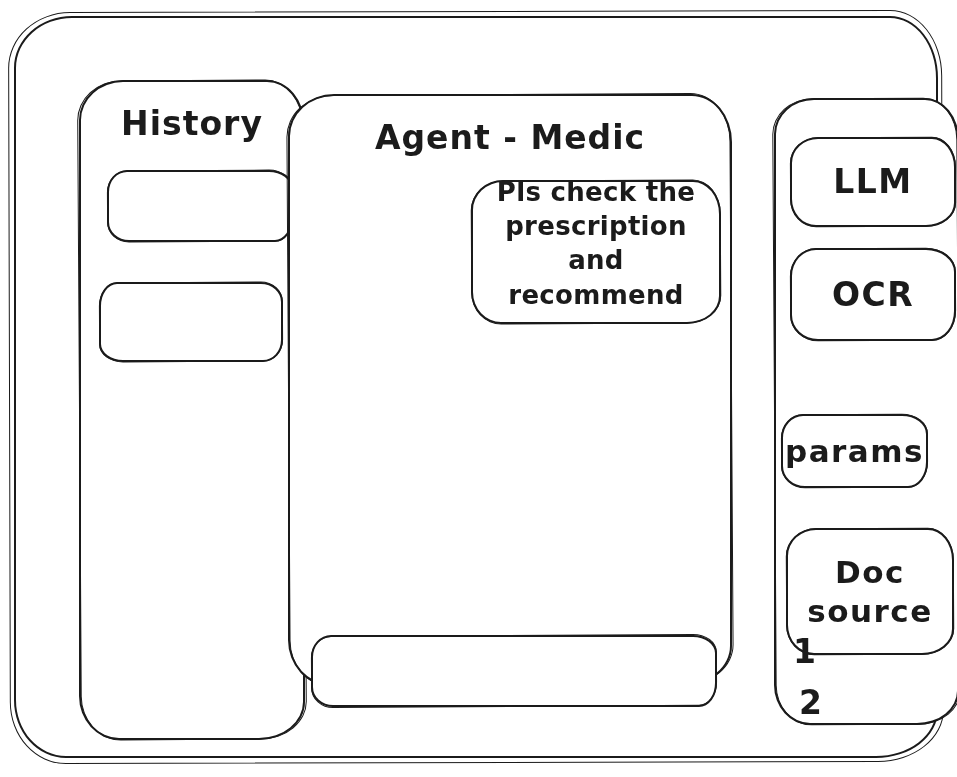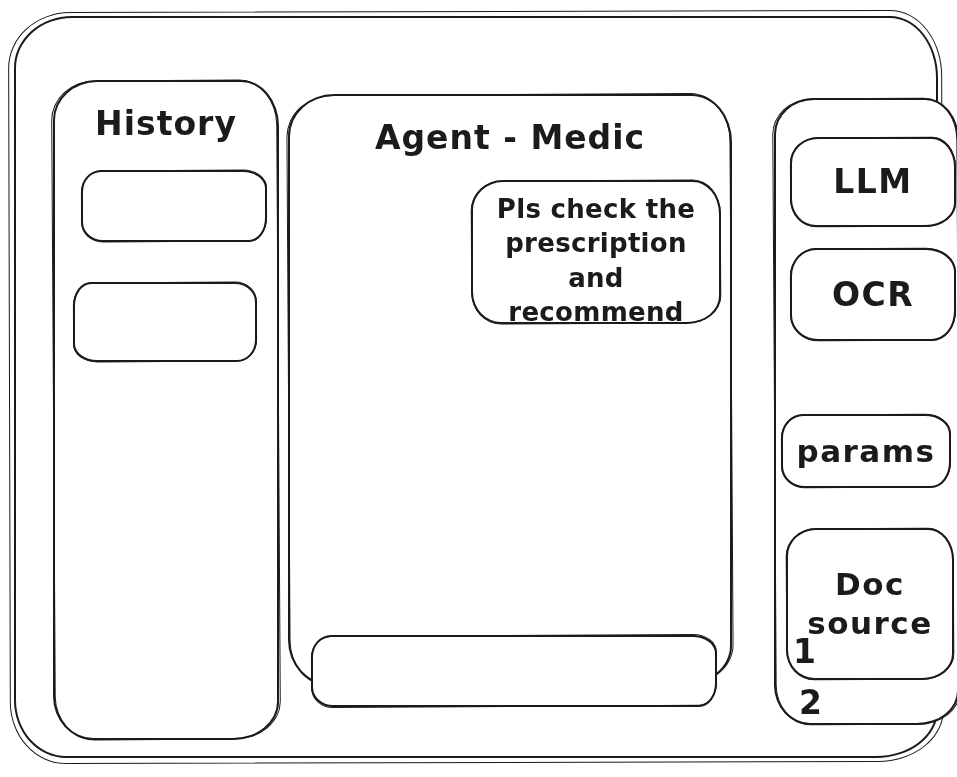--- a/index.html
+++ b/index.html
@@ -44,21 +44,21 @@
   }
 
   
   .hist-item-1 { left: 26px; top: 88px;  width: 186px; height: 72px;
              border-radius: 20px 24px 18px 22px / 22px 18px 24px 20px; cursor: pointer; }
   .hist-item-2 { left: 18px; top: 200px; width: 184px; height: 80px;
              border-radius: 18px 22px 20px 24px / 24px 20px 22px 18px; cursor: pointer; }
 
   
   .bubble {
-    display: flex; align-items: flex-start; justify-content: center;
+    display: flex; align-items: flex-end; justify-content: center;
     text-align: center; padding: 10px 16px;
     font-size: 26px; font-weight: 600; line-height: 1.32;
     letter-spacing: 0.3px;
   }
   .bubble-user      { left: 181px; top: 84px;  width: 250px; height: 144px;
              border-radius: 32px 28px 34px 30px / 30px 34px 28px 32px; }
   .bubble-assistant { left: 13px;  top: 257px; width: 263px; height: 225px;
              border-radius: 36px 30px 38px 32px / 32px 38px 30px 36px; }
 
   .chat-input { left: 21px; top: 539px; width: 406px; height: 72px;
@@ -67,40 +67,40 @@
   
   .tool-btn {
     display: flex; align-items: center; justify-content: center;
     text-align: center; font-size: 33px; font-weight: 600;
     letter-spacing: 1.5px; cursor: pointer; line-height: 1.25;
   }
   .btn-llm    { left: 14px; top: 37px;  width: 166px; height: 90px;
              border-radius: 28px 24px 30px 26px / 26px 30px 24px 28px; }
   .btn-ocr    { left: 14px; top: 148px; width: 166px; height: 93px;
              border-radius: 26px 30px 24px 28px / 28px 24px 30px 26px; text-align: center; }
-  .btn-params { left: 5px;  top: 314px; width: 170px; height: 74px;
+  .btn-params { left: 5px;  top: 314px; width: 147px; height: 74px;
              border-radius: 22px 26px 20px 24px / 24px 20px 26px 22px; font-size: 31px; }
-  .btn-doc    { left: 10px; top: 428px; width: 168px; height: 152px;
+  .btn-doc    { left: 10px; top: 428px; width: 168px; height: 127px;
              border-radius: 30px 26px 32px 28px / 28px 32px 26px 30px;
              font-size: 31px; padding: 4px 26px; }
 
   .doc-num {
     position: absolute; font-size: 33px; font-weight: 600; cursor: pointer;
   }
   .doc-num-1 { left: 17px; top: 532px; }
   .doc-num-2 { left: 23px; top: 583px; }
 </style>
 </head>
 <body>
 
 <div id="stage">
 
   <div class="sk window">
 
-    <div class="sk sk-inner panel-history" style="position:absolute;">
+    <div class="sk sk-inner panel-history" style="position:absolute;margin-left:26px;">
       <div class="panel-title">History</div>
       <div class="sk sk-inner hist-item-1"></div>
       <div class="sk sk-inner hist-item-2"></div>
     </div>
 
     <div class="sk sk-inner panel-chat" style="position:absolute;">
       <div class="panel-title">Agent - Medic</div>
 
       <div class="sk sk-inner bubble bubble-user">
         <span>Pls check the prescription and recommend</span>

